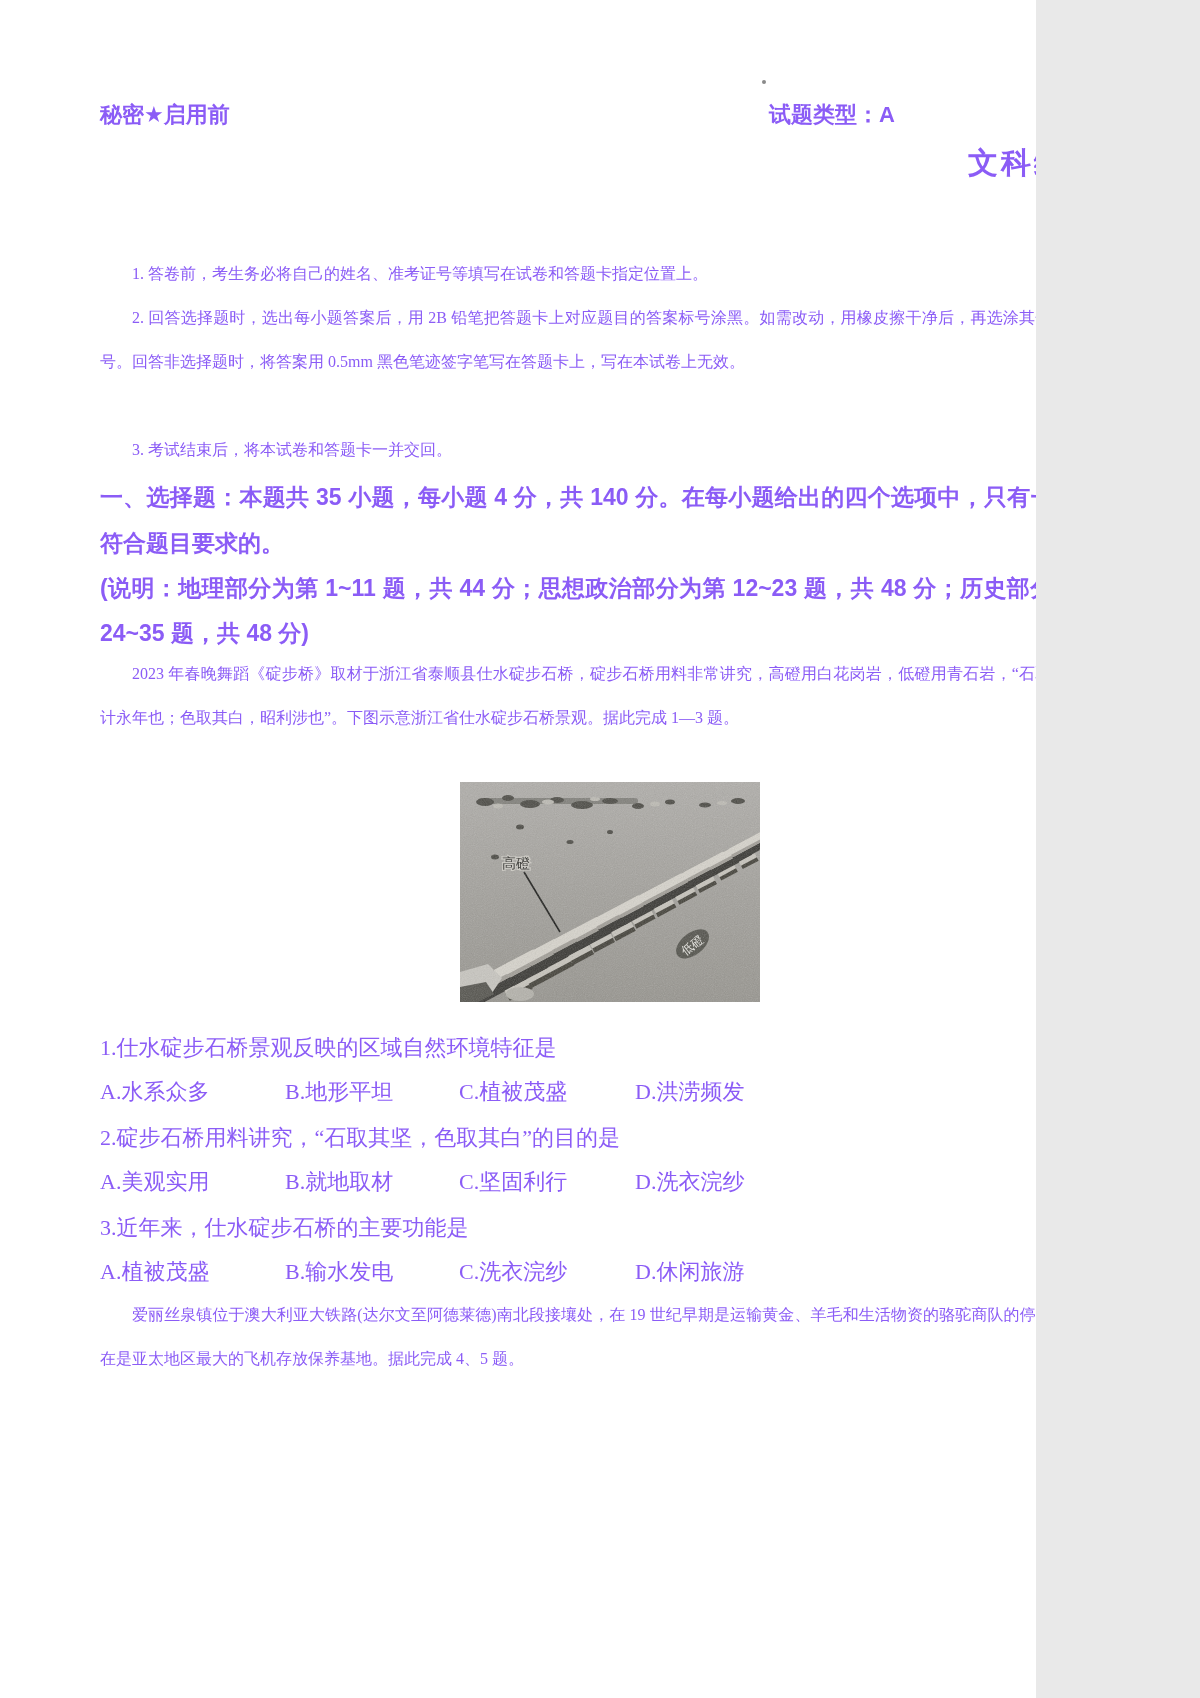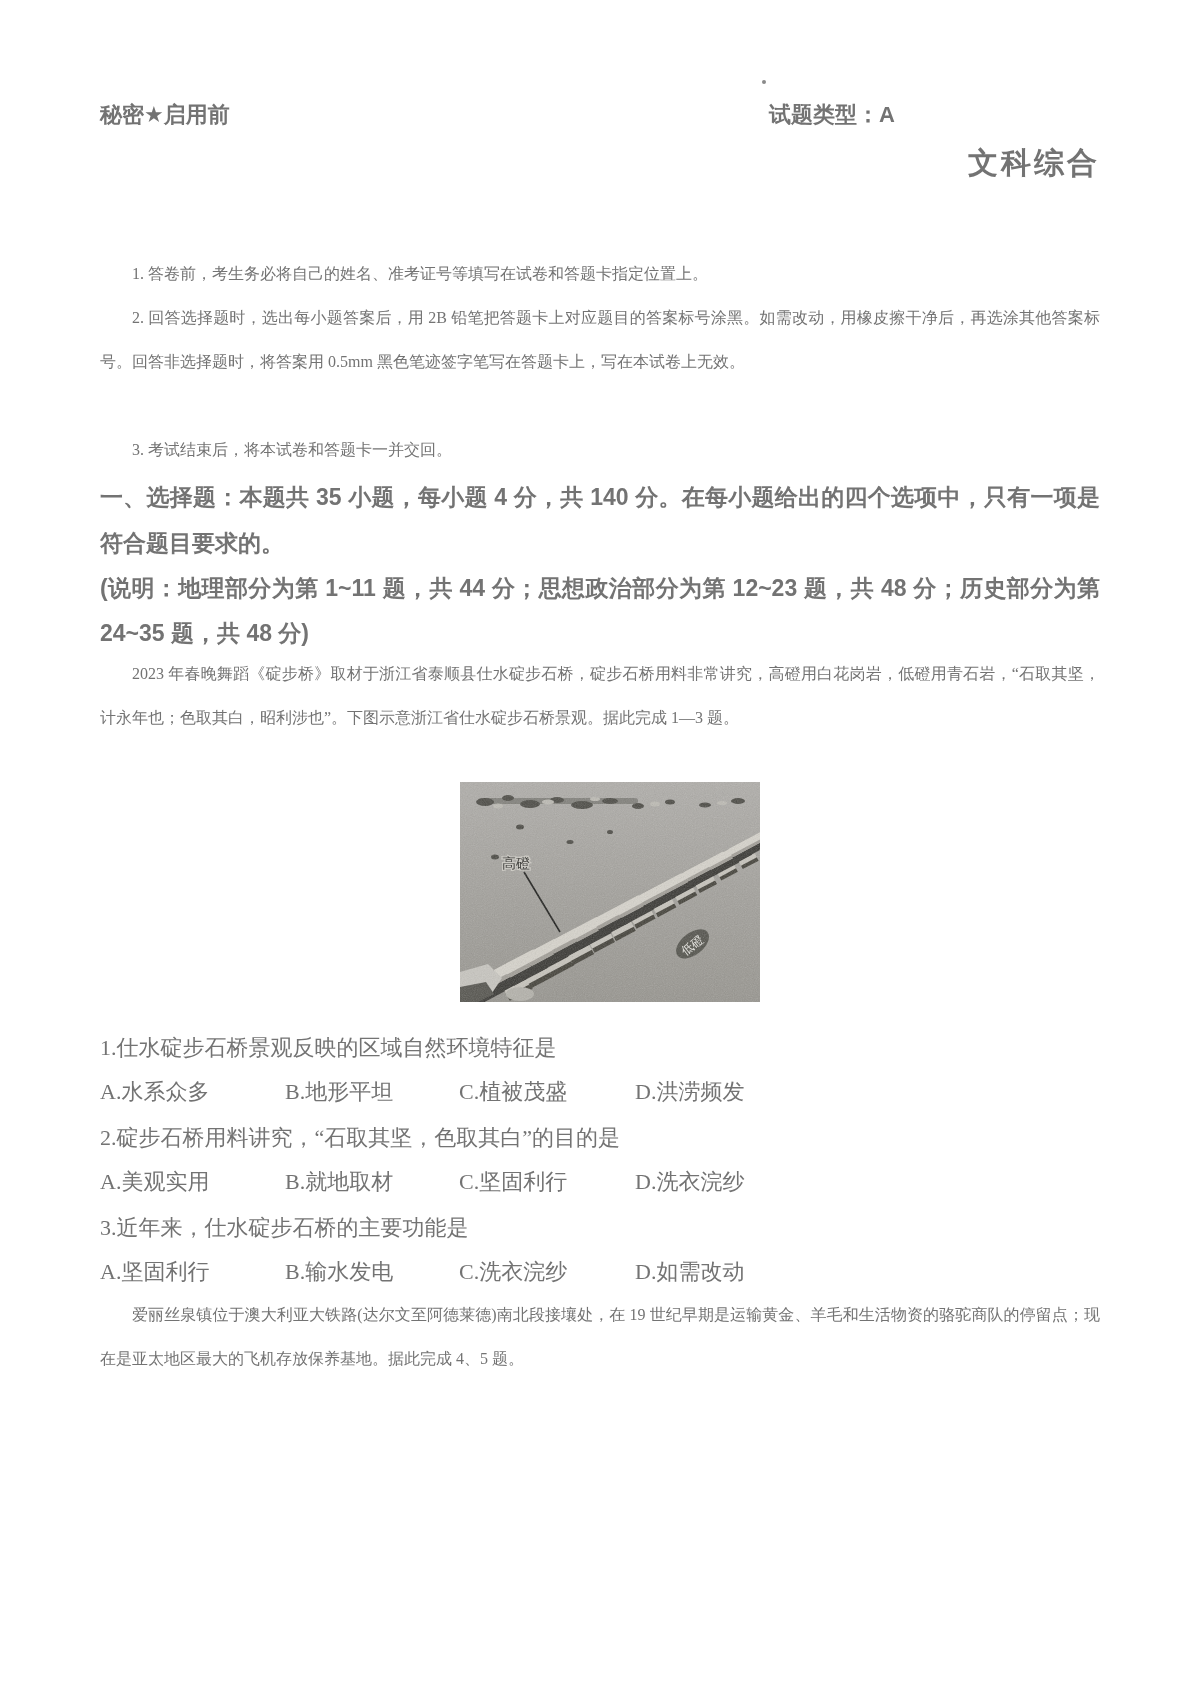--- a/index.html
+++ b/index.html
@@ -1,21 +1,21 @@
 <!DOCTYPE html>
 <html><head>
 <meta charset="utf-8">
 <style>
   html,body{margin:0;padding:0;background:#e9e9e9;}
   .page{
     position:relative;
-    width:1200px;height:1698px;
+    width:1036px;height:1698px;
     background:#ffffff;
     font-family:"Liberation Serif","DejaVu Serif",serif;
-    color:#737373;
+    color:#8b5cf6;
     overflow:hidden;
   }
   .abs{position:absolute;left:100px;width:1000px;}
   .bold-sans{font-family:"Liberation Sans","DejaVu Sans",sans-serif;font-weight:bold;}
   .scan-dot{position:absolute;left:762px;top:80px;width:4px;height:4px;border-radius:50%;background:#8a8a8a;}
   .header-row{top:100px;display:flex;justify-content:space-between;font-size:22px;line-height:30px;}
   .header-row .paper-type{margin-right:205px;}
   .title{top:143px;text-align:right;font-size:30px;letter-spacing:3px;margin:0;}
   .notice-heading{top:210px;font-size:23px;line-height:32px;}
   .para{font-size:16px;line-height:44px;text-align:justify;margin:0;}
@@ -151,21 +151,21 @@
   <p class="abs stem q2s">2.碇步石桥用料讲究，“石取其坚，色取其白”的目的是</p>
   <div class="abs options q2o">
     <span>A.美观实用</span>
     <span>B.就地取材</span>
     <span>C.坚固利行</span>
     <span>D.洗衣浣纱</span>
   </div>
 
   <p class="abs stem q3s">3.近年来，仕水碇步石桥的主要功能是</p>
   <div class="abs options q3o">
-    <span>A.坚固利行</span>
+    <span>A.植被茂盛</span>
     <span>B.输水发电</span>
     <span>C.洗衣浣纱</span>
-    <span>D.如需改动</span>
+    <span>D.休闲旅游</span>
   </div>
 
   <p class="abs para indent passage2">爱丽丝泉镇位于澳大利亚大铁路(达尔文至阿德莱德)南北段接壤处，在 19 世纪早期是运输黄金、羊毛和生活物资的骆驼商队的停留点；现在是亚太地区最大的飞机存放保养基地。据此完成 4、5 题。</p>
 
 </div>
 
 </body></html>

